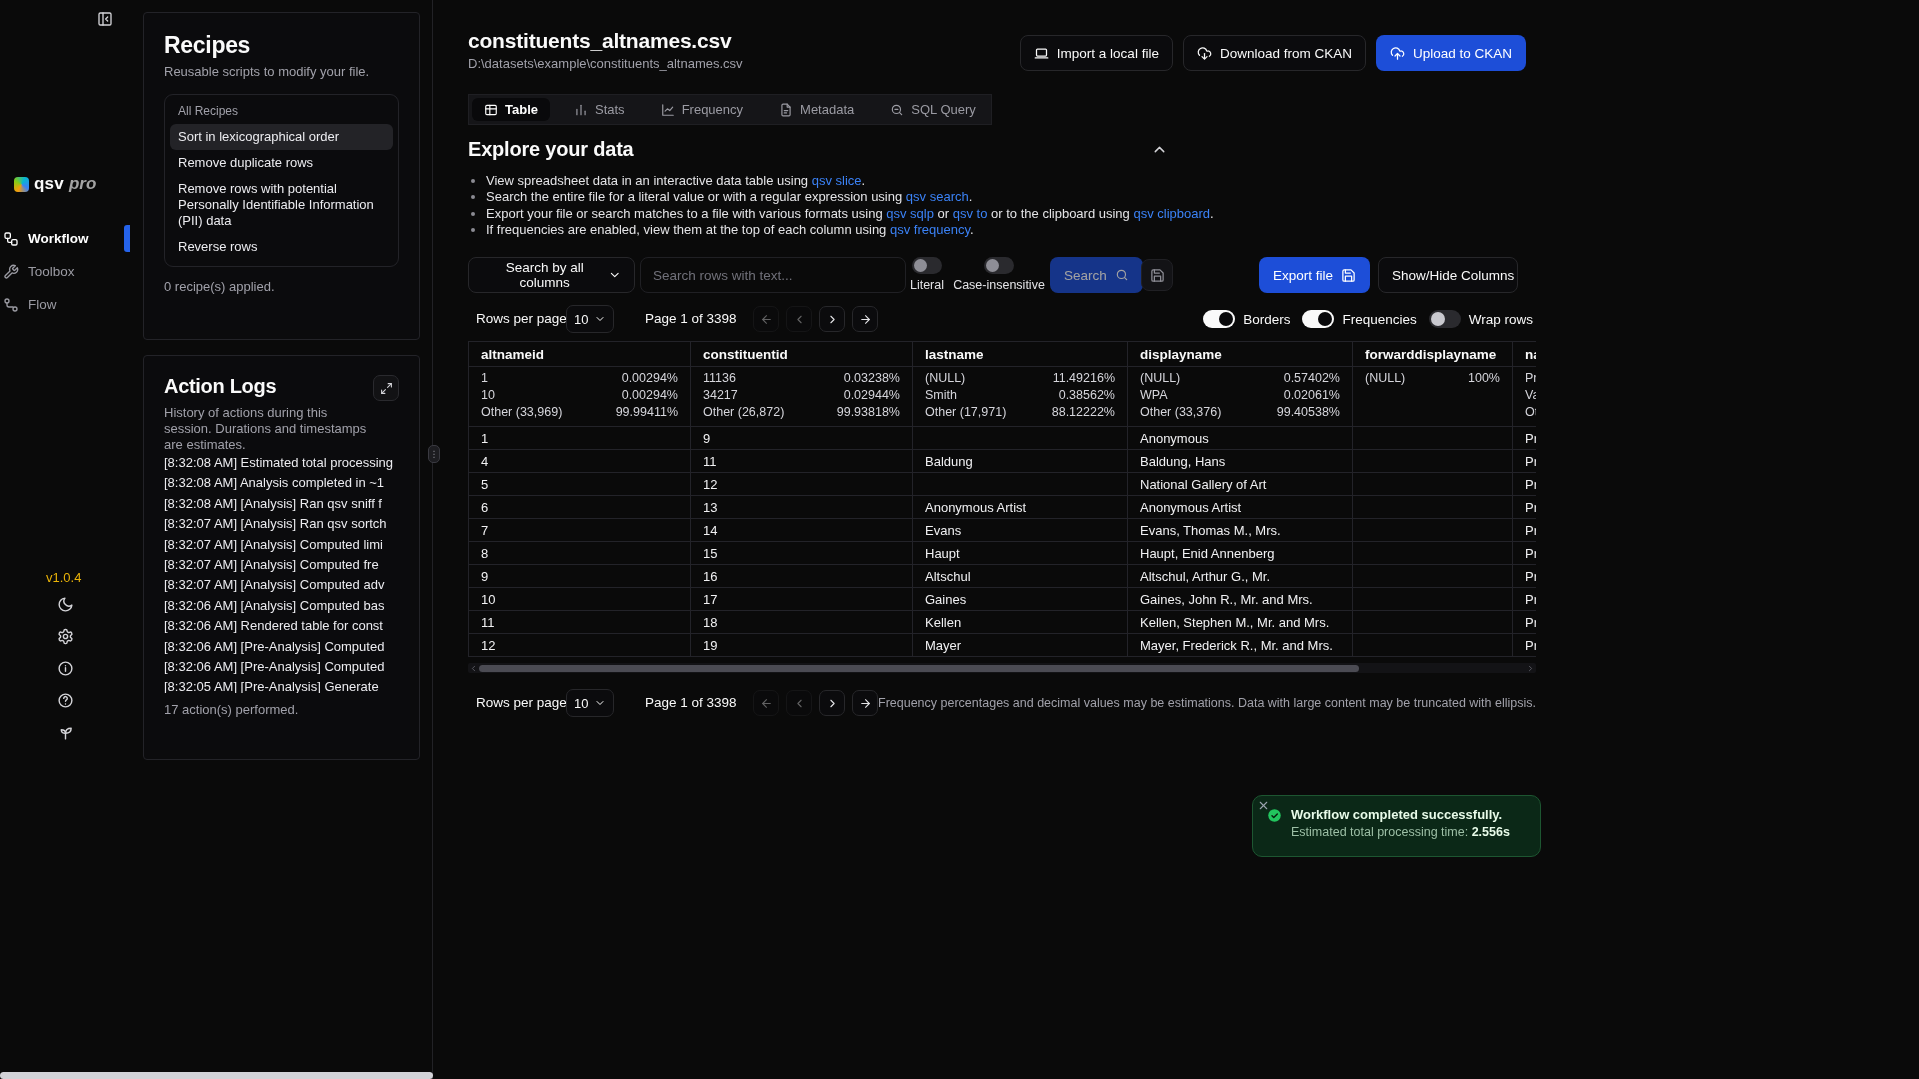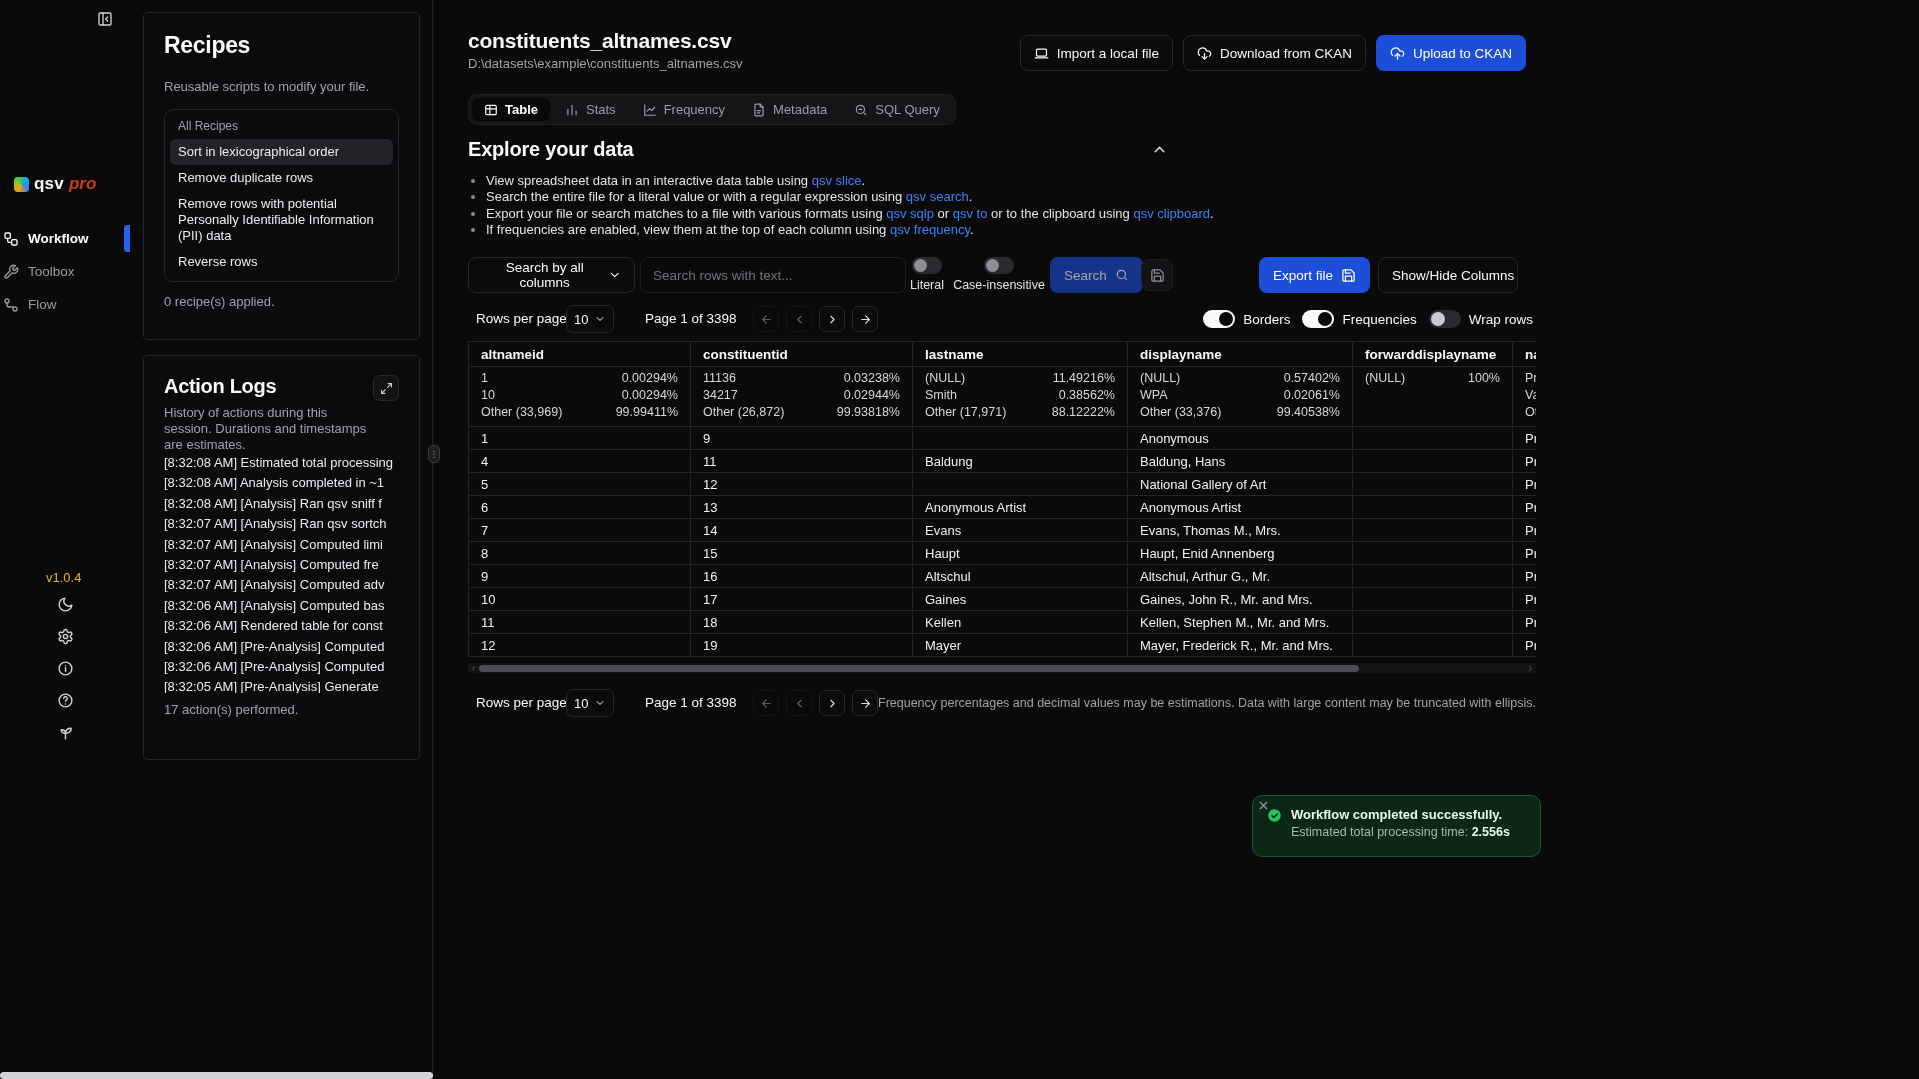--- a/index.html
+++ b/index.html
@@ -14,42 +14,42 @@
 .ic{display:inline-flex;align-items:center;justify-content:center}
 .ic svg{width:100%;height:100%;display:block}
 
 
 .sidebar{position:absolute;left:0;top:0;bottom:0;width:130px}
 .collapse-btn{position:absolute;left:97px;top:11px;width:16px;height:16px;color:#d4d4d8}
 .logo{position:absolute;top:174px;left:14px;display:flex;align-items:center;gap:5px}
 .logo-mark{width:15px;height:15px;border-radius:4px;
   background:conic-gradient(from 210deg,#f59e0b,#84cc16,#06b6d4,#3b82f6,#f59e0b)}
 .logo-text{font-size:17px;font-weight:700;letter-spacing:.2px}
-.logo-pro{font-size:17px;font-weight:800;font-style:italic;color:#c2410c}
+.logo-pro{font-size:17px;font-weight:800;font-style:italic;color:#a3a3a3}
 .nav{position:absolute;top:222px;left:0;right:0}
 .nav-item{position:relative;display:flex;align-items:center;gap:9px;height:33px;padding:0 3px;
   color:#9b9ba3;font-size:13.5px;cursor:pointer}
 .nav-item .ic{width:16px;height:16px}
 .nav-item.active{color:#fff;font-weight:700}
 .nav-item.active::after{content:"";position:absolute;right:0;top:3px;bottom:3px;width:6px;
   border-radius:3px 0 0 3px;background:#2563eb}
 .version{position:absolute;top:570px;left:46px;font-size:13px;color:#eab308}
 .side-icons{position:absolute;top:596px;left:0;width:130px;display:flex;flex-direction:column;
   align-items:center;gap:15px}
 .side-icons .icon-btn{width:17px;height:17px;color:#d4d4d8}
 
 
 .panel-col{position:absolute;left:130px;top:0;bottom:0;width:303px;border-right:1px solid #222226}
 .card{position:absolute;left:13px;width:277px;background:var(--card);
   border:1px solid #232328;border-radius:4px;padding:19px 20px}
 .card-recipes{top:12px;height:328px}
 .card-logs{top:355px;height:405px}
 .card h2{font-size:23px;font-weight:700;letter-spacing:-.3px}
 .card-logs h2{font-size:20px}
-.card-sub{margin-top:20px;font-size:13px;color:var(--muted);line-height:16px}
+.card-sub{margin-top:5px;font-size:13px;color:var(--muted);line-height:16px}
 .command{margin-top:14px;border:1px solid #232328;border-radius:9px;overflow:hidden}
 .cmd-input{display:flex;align-items:center;gap:8px;height:37px;padding:0 11px;
   border-bottom:1px solid #232328;color:var(--dim)}
 .cmd-input input{flex:1;background:none;border:none;outline:none;color:var(--text);font:inherit;font-size:13px;min-width:0}
 .cmd-input input::placeholder{color:var(--dim)}
 .cmd-group{padding:7px 5px 6px}
 .cmd-label{padding:2px 8px 6px;font-size:12px;color:var(--muted)}
 .cmd-item{padding:5px 8px;border-radius:6px;font-size:13px;color:#ececf0;line-height:16px;cursor:pointer}
 .cmd-item.hl{background:#232327}
 .applied{margin-top:12px;font-size:13px;color:var(--muted)}
@@ -70,22 +70,22 @@
 .main{position:absolute;left:448px;top:0;bottom:0;width:1110px}
 .m-title{position:absolute;left:20px;top:29px;font-size:21px;font-weight:700;letter-spacing:-.2px}
 .m-path{position:absolute;left:20px;top:56px;font-size:13px;color:var(--muted)}
 .head-actions{position:absolute;top:35px;right:32px;display:flex;gap:10px}
 .btn{display:inline-flex;align-items:center;gap:8px;height:36px;padding:0 13px;border-radius:8px;
   font-size:13.5px;font-weight:500;cursor:pointer;border:1px solid transparent;white-space:nowrap}
 .btn .ic{width:15px;height:15px}
 .btn-outline{background:#0b0b0d;border-color:#27272a;color:var(--text)}
 .btn-primary{background:var(--blue);color:#fff}
 .btn-primary.dim{opacity:.62}
-.tabs{position:absolute;left:20px;top:94px;display:inline-flex;gap:3px;background:#151518;
-  border:1px solid #1f1f23;border-radius:9px;padding:3px;height:31px}
+.tabs{position:absolute;left:20px;top:94px;display:inline-flex;gap:12px;background:#151518;
+  border:1px solid #1f1f23;border-radius:0;padding:3px;height:31px}
 .tab{display:flex;align-items:center;gap:7px;padding:0 12px;border-radius:6px;font-size:13px;
   color:#9b9ba3;cursor:pointer;white-space:nowrap}
 .tab .ic{width:14px;height:14px}
 .tab.active{background:#09090b;color:#fff;font-weight:700}
 .explore{position:absolute;left:20px;top:138px;width:700px}
 .explore-head{display:flex;justify-content:space-between;align-items:center}
 .explore-head h3{font-size:20px;font-weight:700;letter-spacing:-.2px}
 .collapse-explore{width:17px;height:17px;color:#d4d4d8}
 .bullets{margin-top:12px;list-style:disc outside}
 .bullets li{margin-left:18px;font-size:13px;color:#e4e4e7;line-height:16.4px;white-space:nowrap}

